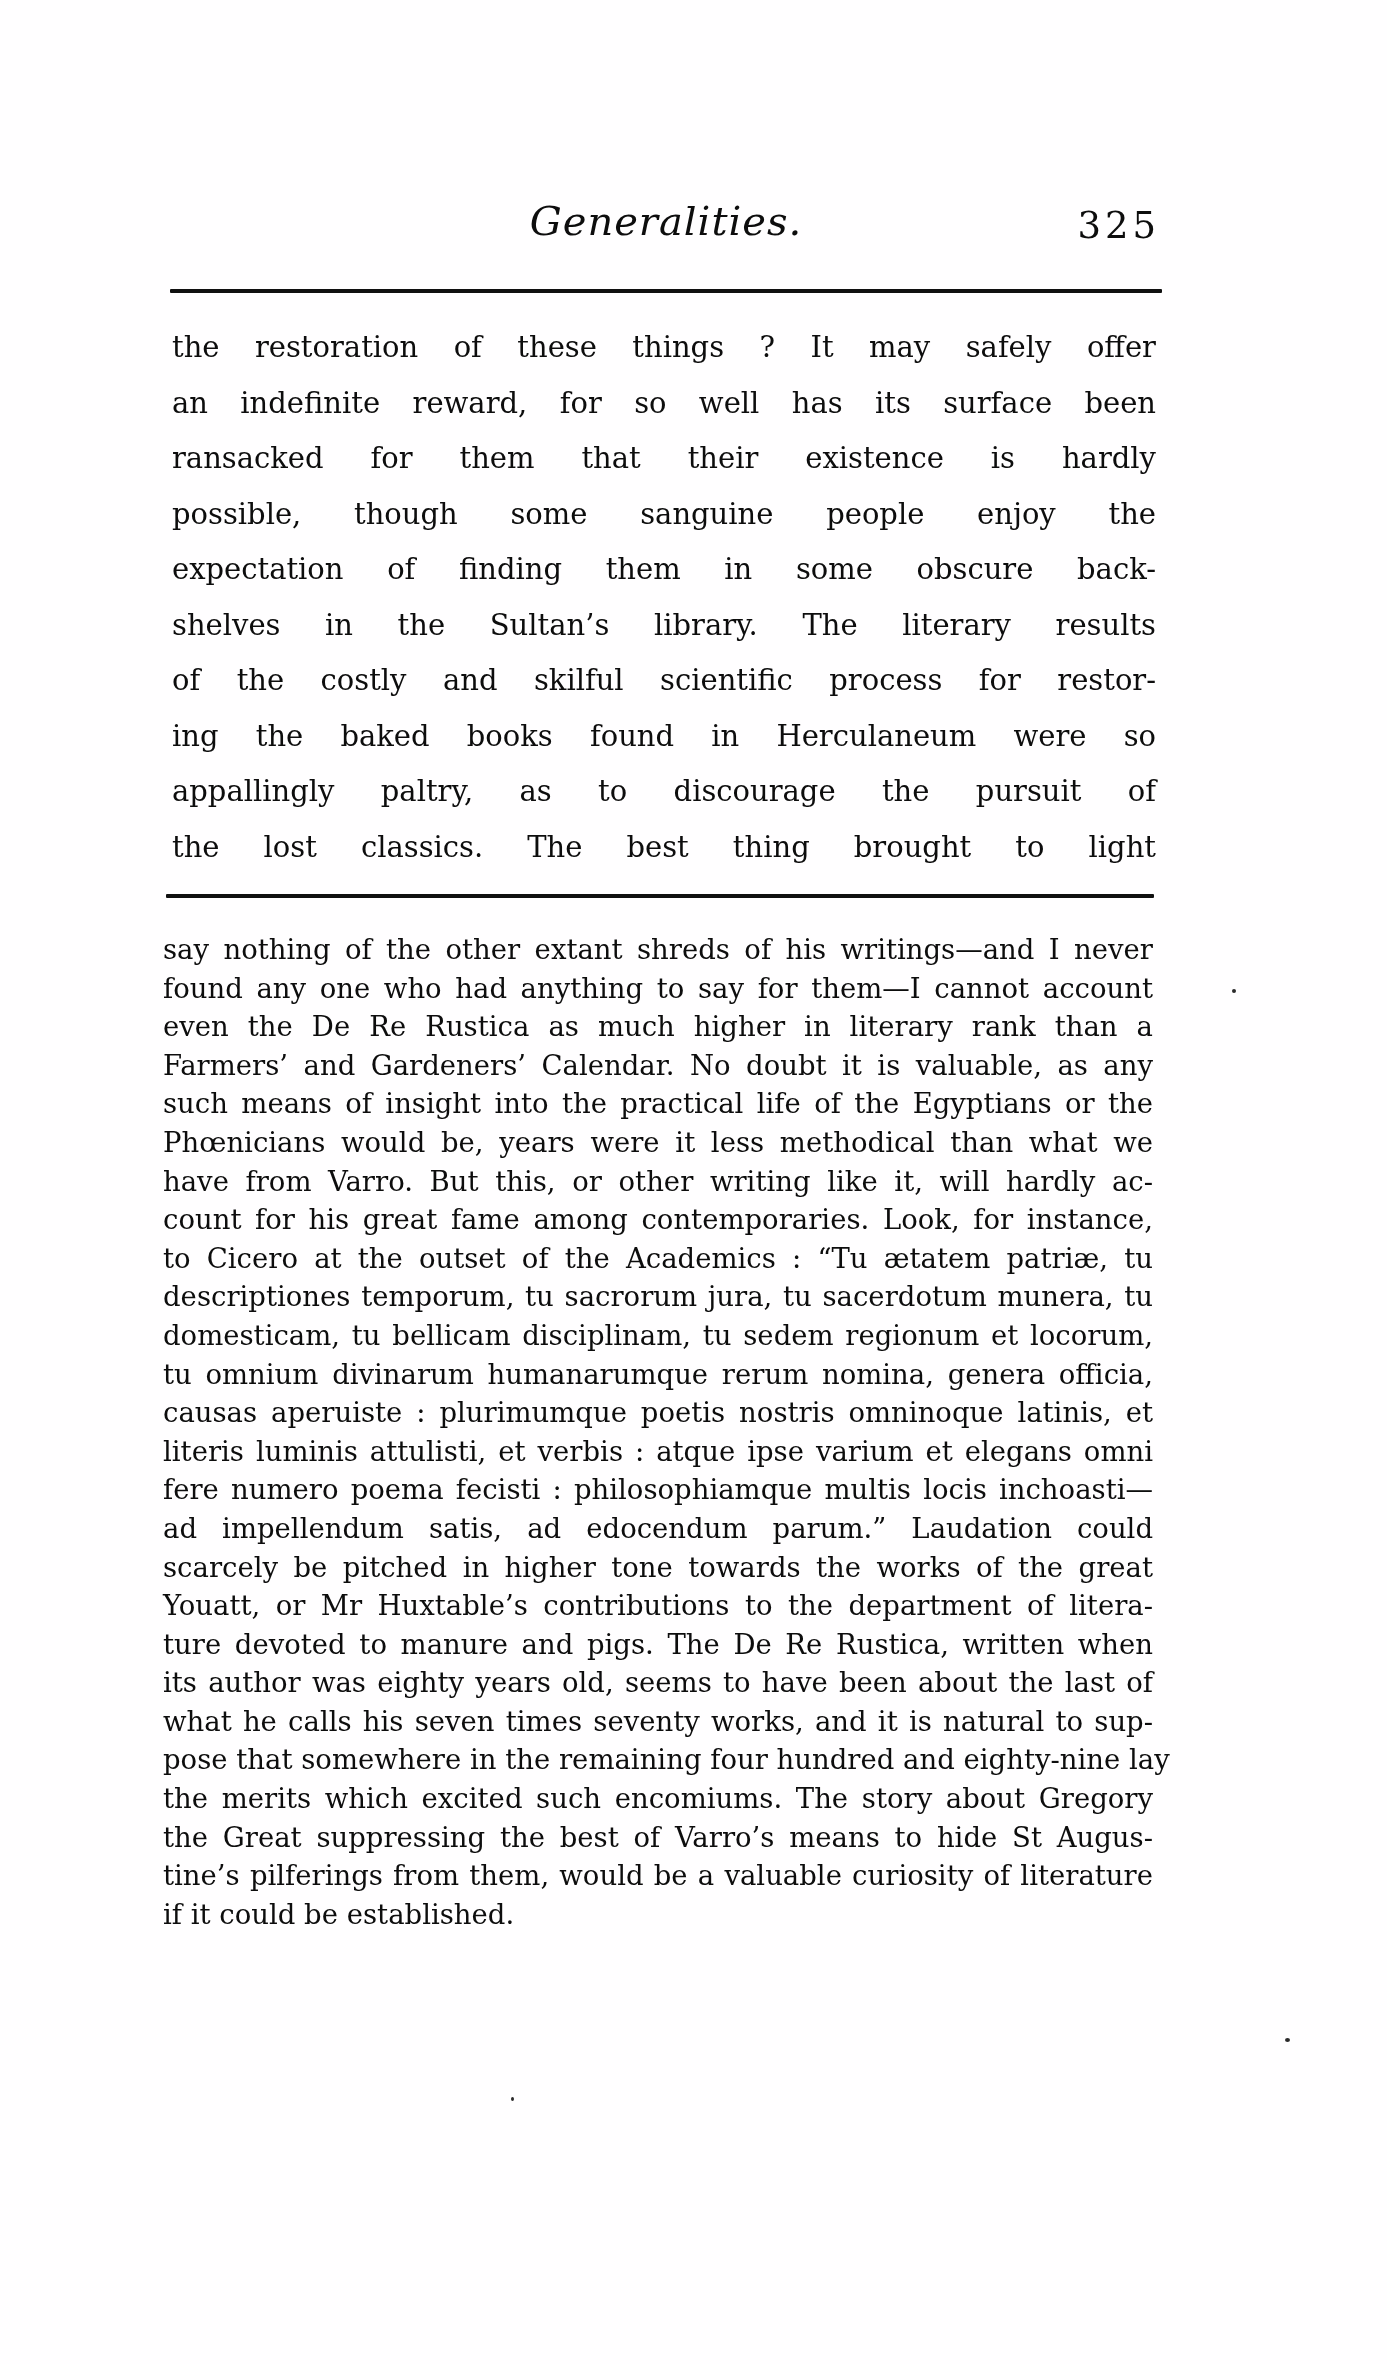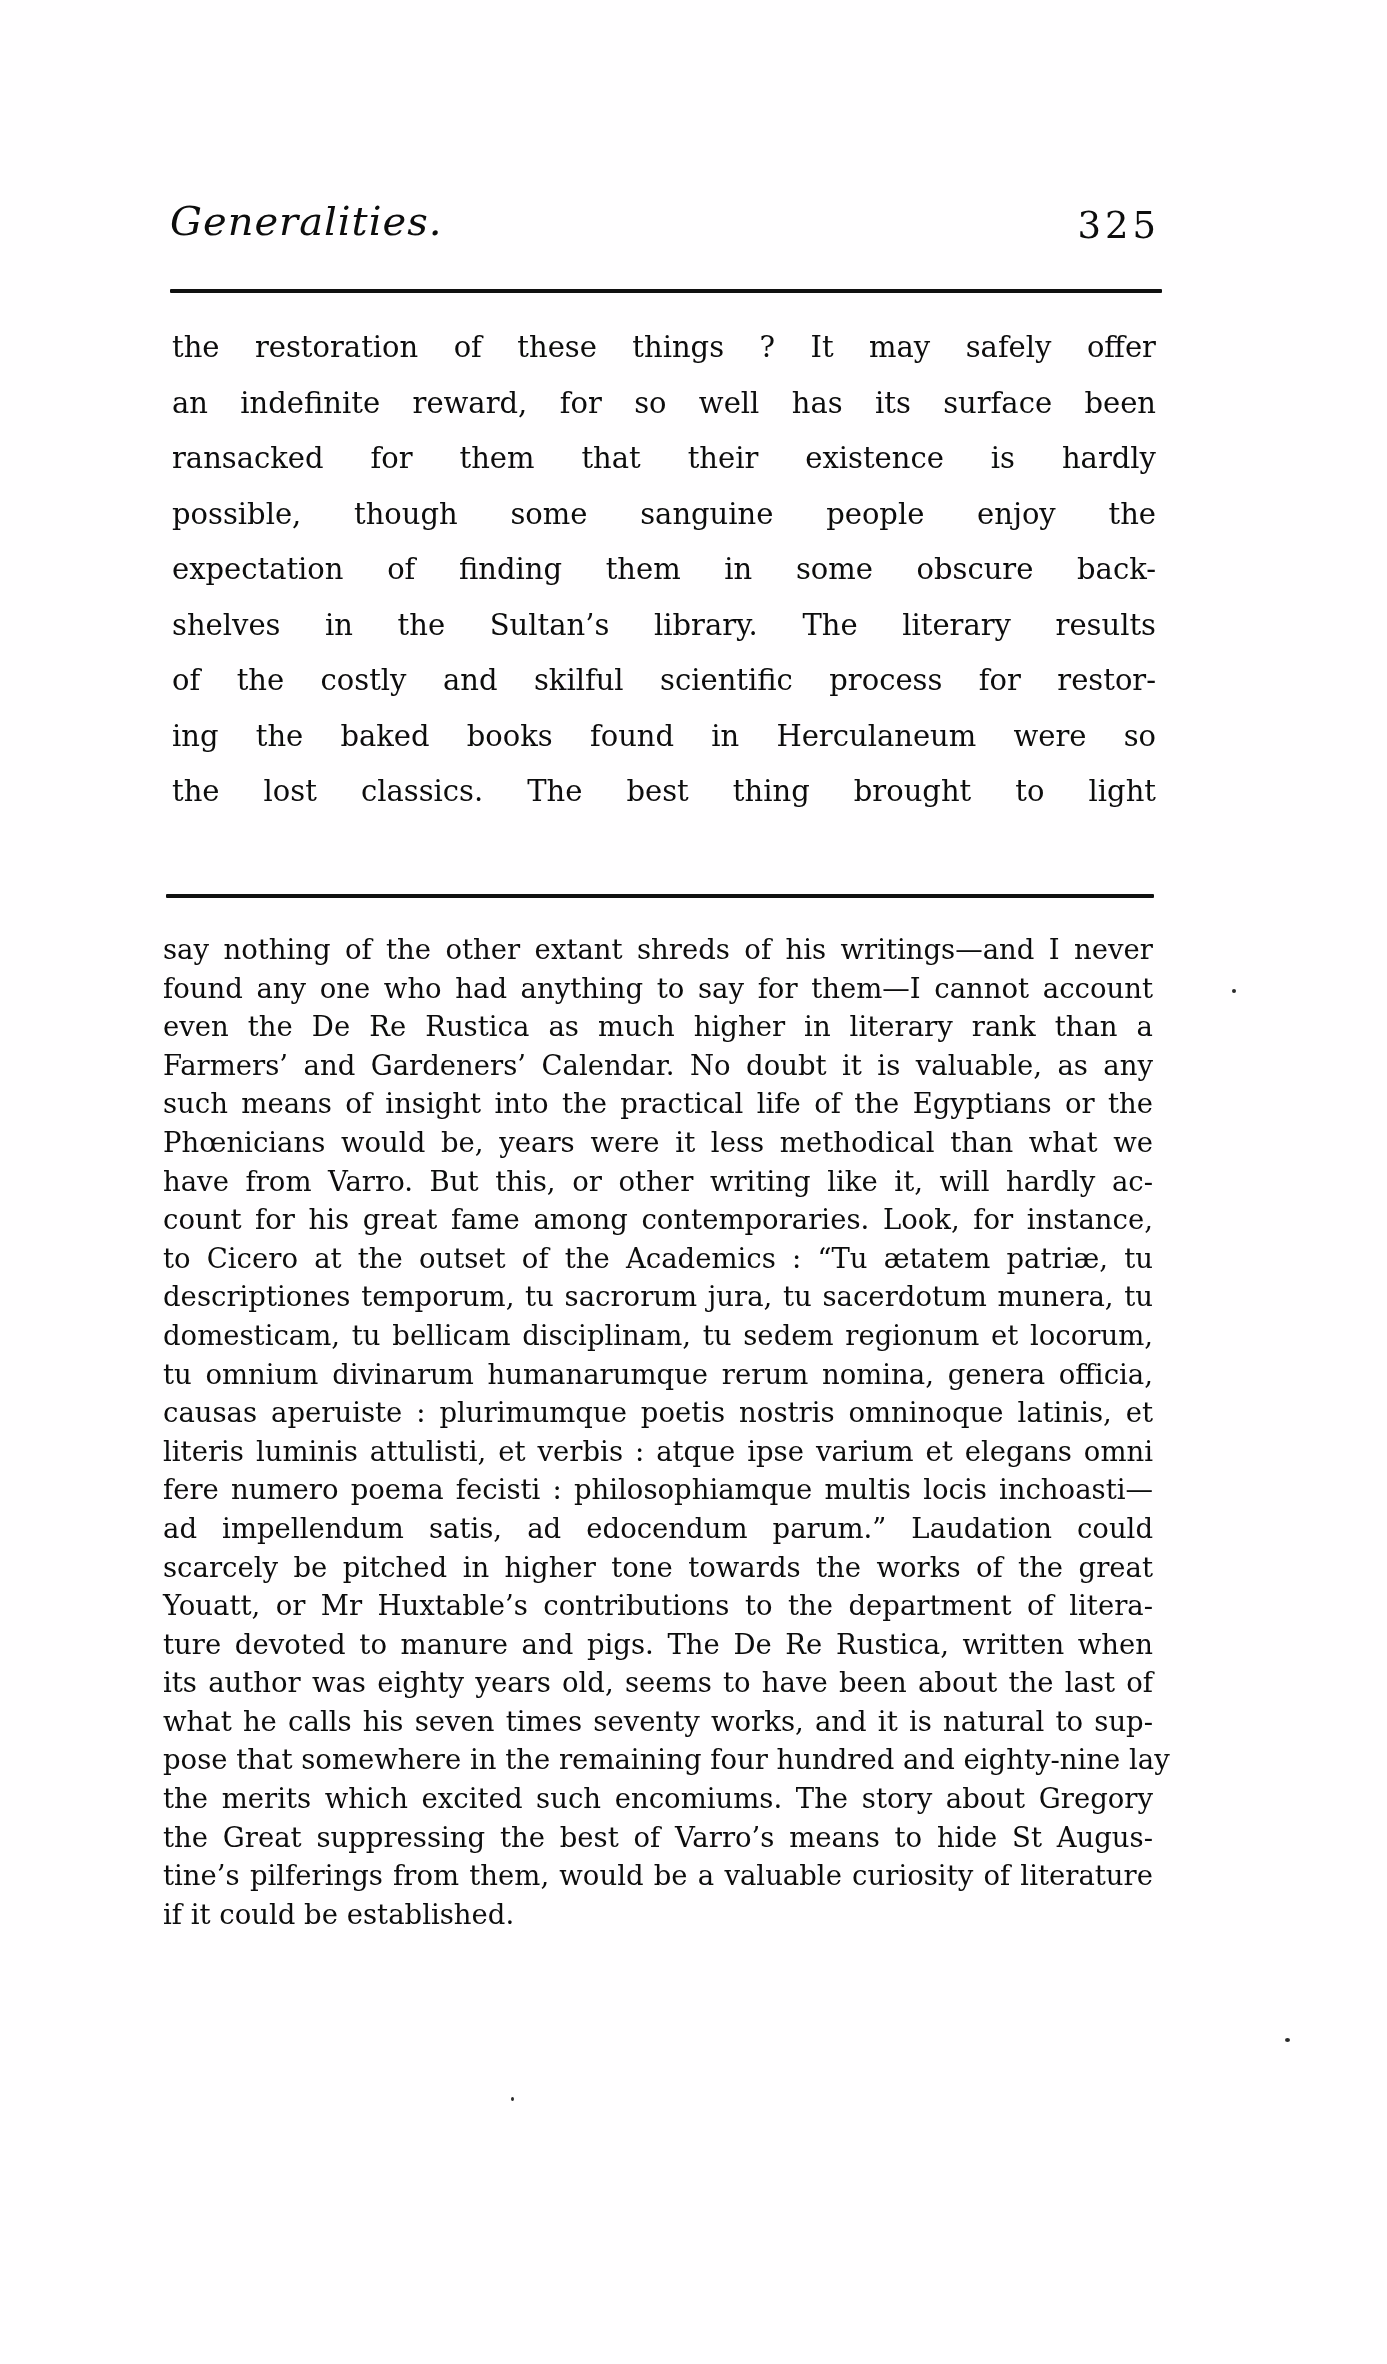--- a/index.html
+++ b/index.html
@@ -16,21 +16,21 @@
     position: absolute;
     top: 198px;
     left: 170px;
     width: 992px;
     height: 60px;
   }
   .running-title {
     position: absolute;
     left: 0;
     width: 100%;
-    text-align: left;
+    text-align: center;
     font-style: italic;
     font-size: 40px;
     letter-spacing: 1px;
   }
   .page-number {
     position: absolute;
     right: 2px;
     top: 6px;
     font-size: 37px;
     letter-spacing: 4px;
@@ -102,20 +102,21 @@
 
   <div class="body-text">
       <div class="line">the restoration of these things ?  It may safely offer</div>
       <div class="line">an indefinite reward, for so well has its surface been</div>
       <div class="line">ransacked for them that their existence is hardly</div>
       <div class="line">possible, though some sanguine people enjoy the</div>
       <div class="line">expectation of finding them in some obscure back-</div>
       <div class="line">shelves in the Sultan’s library.  The literary results</div>
       <div class="line">of the costly and skilful scientific process for restor-</div>
       <div class="line">ing the baked books found in Herculaneum were so</div>
+      <div class="line">appallingly paltry, as to discourage the pursuit of</div>
       <div class="line">the lost classics.  The best thing brought to light</div>
     </div>
 
   <div class="rule rule-footnote"></div>
 
   <div class="footnote-text">
       <div class="line">say nothing of the other extant shreds of his writings—and I never</div>
       <div class="line">found any one who had anything to say for them—I cannot account</div>
       <div class="line">even the De Re Rustica as much higher in literary rank than a</div>
       <div class="line">Farmers’ and Gardeners’ Calendar.  No doubt it is valuable, as any</div>

